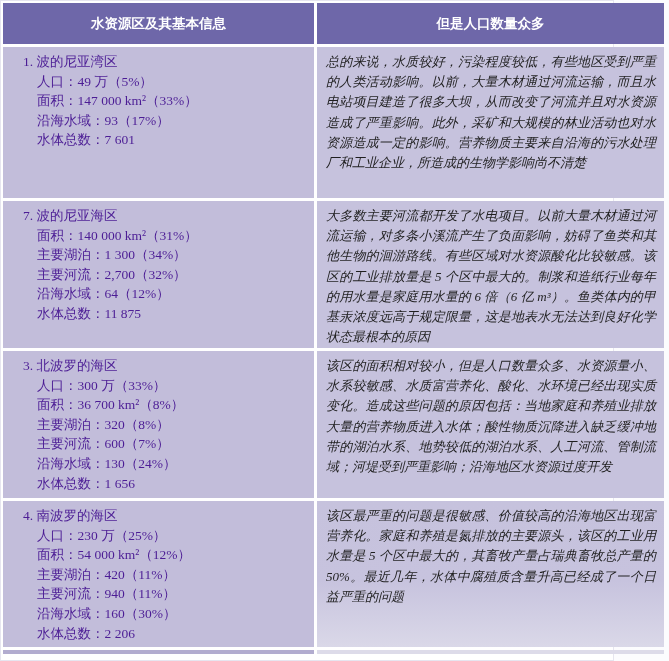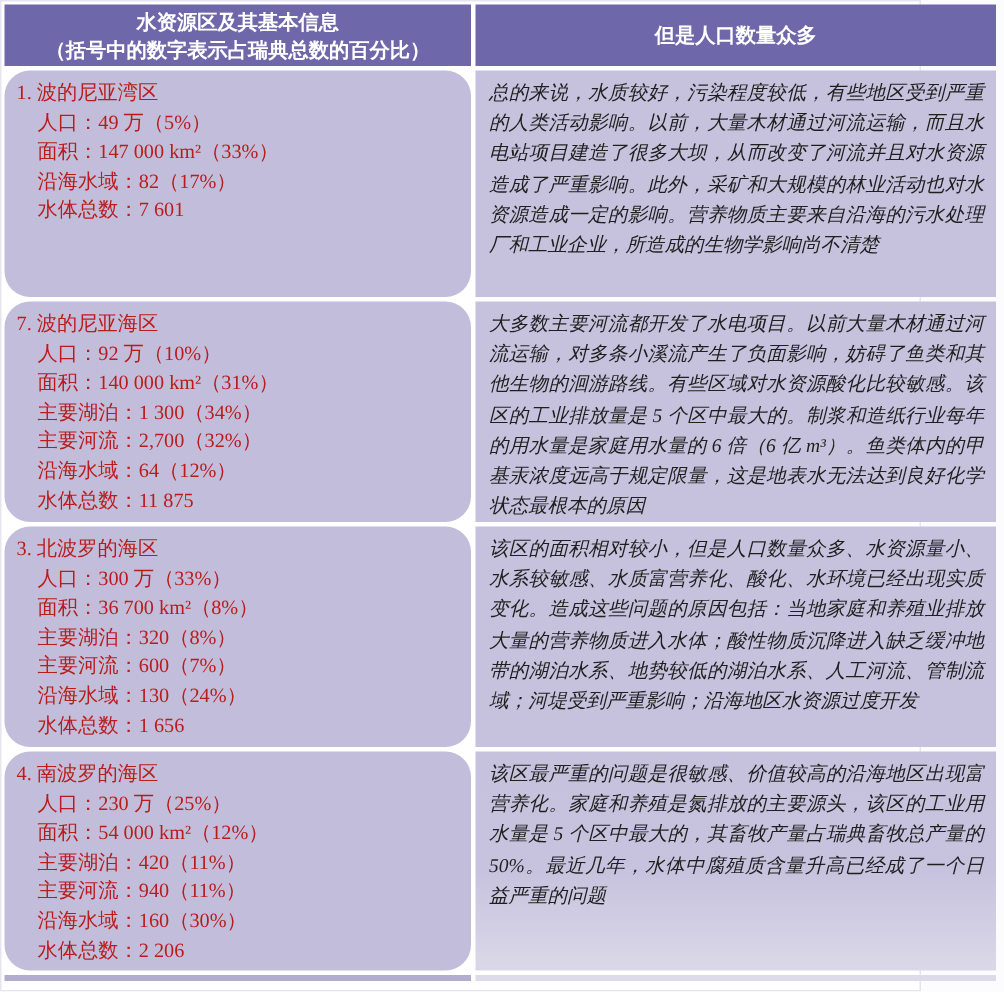--- a/index.html
+++ b/index.html
@@ -26,25 +26,24 @@
     color: #ffffff;
     font-weight: bold;
     font-size: 13.5px;
     line-height: 19px;
     display: flex; flex-direction: column;
     justify-content: center; align-items: center;
     text-align: center;
   }
   .td-left {
     background: #c2bdda;
-    color: #b91c1c;
+    color: #4c1d95;
     font-size: 13.5px;
     line-height: 19.6px;
-    padding: 5px 6px 3px 8px;
-    border-radius: 17px;
+    padding: 5px 6px 3px 20px;
   }
   .td-left .stat { padding-left: 14px; }
   .td-right {
     background: #c6c2dd;
     color: #1f1f1f;
     font-size: 13px;
     line-height: 20.2px;
     padding: 5px 8px 3px 9px;
     text-align: justify;
     font-style: italic;
@@ -56,40 +55,38 @@
   .stub-right { background: #dddbe9; }
   .line { display: block; }
 </style>
 </head>
 <body>
 
 <div class="table">
 
   <div class="cell th">
     <span class="line">水资源区及其基本信息</span>
-    <span class="line">（括号中的数字表示占瑞典总数的百分比）</span>
   </div>
   <div class="cell th">
     <span class="line">但是人口数量众多</span>
   </div>
 
   <div class="cell td-left">
     <span class="line">1. 波的尼亚湾区</span>
     <span class="line stat">人口：49 万（5%）</span>
     <span class="line stat">面积：147 000 km²（33%）</span>
-    <span class="line stat">沿海水域：82（17%）</span>
+    <span class="line stat">沿海水域：93（17%）</span>
     <span class="line stat">水体总数：7 601</span>
   </div>
   <div class="cell td-right">
     <span>总的来说，水质较好，污染程度较低，有些地区受到严重的人类活动影响。以前，大量木材通过河流运输，而且水电站项目建造了很多大坝，从而改变了河流并且对水资源造成了严重影响。此外，采矿和大规模的林业活动也对水资源造成一定的影响。营养物质主要来自沿海的污水处理厂和工业企业，所造成的生物学影响尚不清楚</span>
   </div>
 
   <div class="cell td-left">
     <span class="line">7. 波的尼亚海区</span>
-    <span class="line stat">人口：92 万（10%）</span>
     <span class="line stat">面积：140 000 km²（31%）</span>
     <span class="line stat">主要湖泊：1 300（34%）</span>
     <span class="line stat">主要河流：2,700（32%）</span>
     <span class="line stat">沿海水域：64（12%）</span>
     <span class="line stat">水体总数：11 875</span>
   </div>
   <div class="cell td-right">
     <span>大多数主要河流都开发了水电项目。以前大量木材通过河流运输，对多条小溪流产生了负面影响，妨碍了鱼类和其他生物的洄游路线。有些区域对水资源酸化比较敏感。该区的工业排放量是 5 个区中最大的。制浆和造纸行业每年的用水量是家庭用水量的 6 倍（6 亿 m³）。鱼类体内的甲基汞浓度远高于规定限量，这是地表水无法达到良好化学状态最根本的原因</span>
   </div>
 

